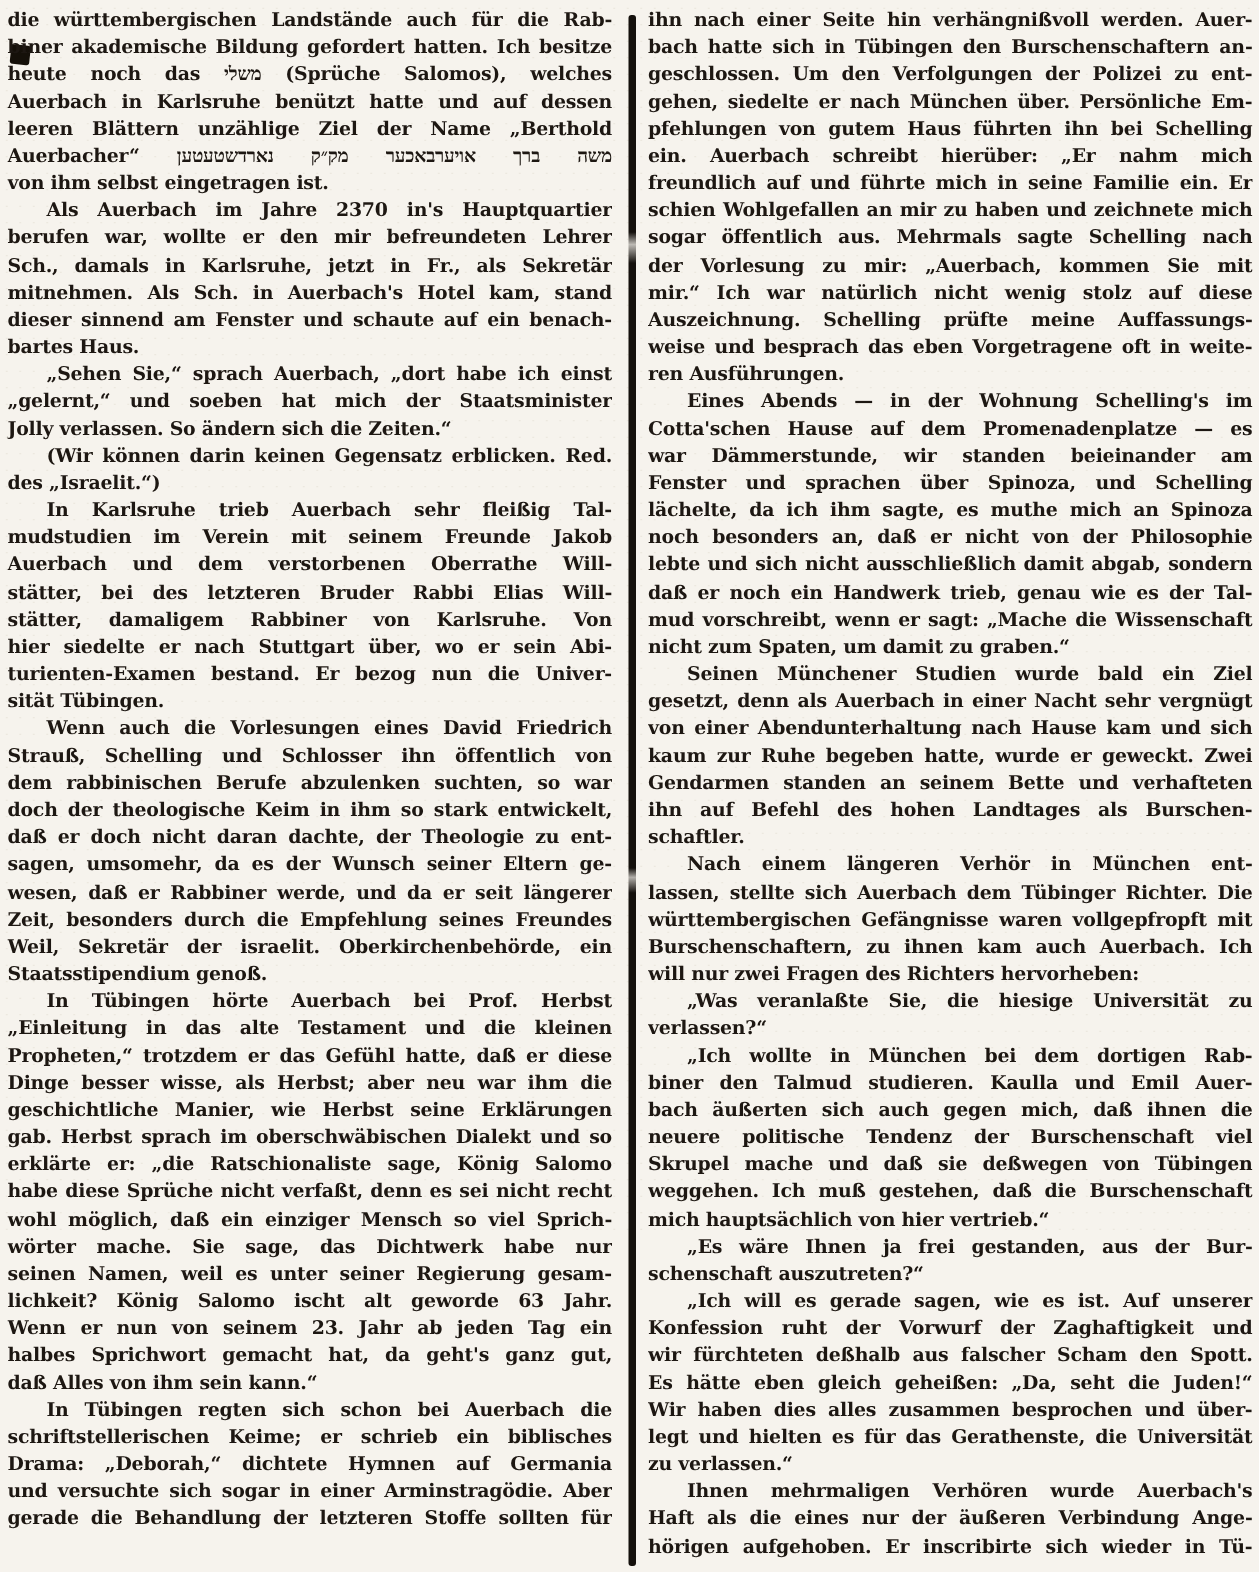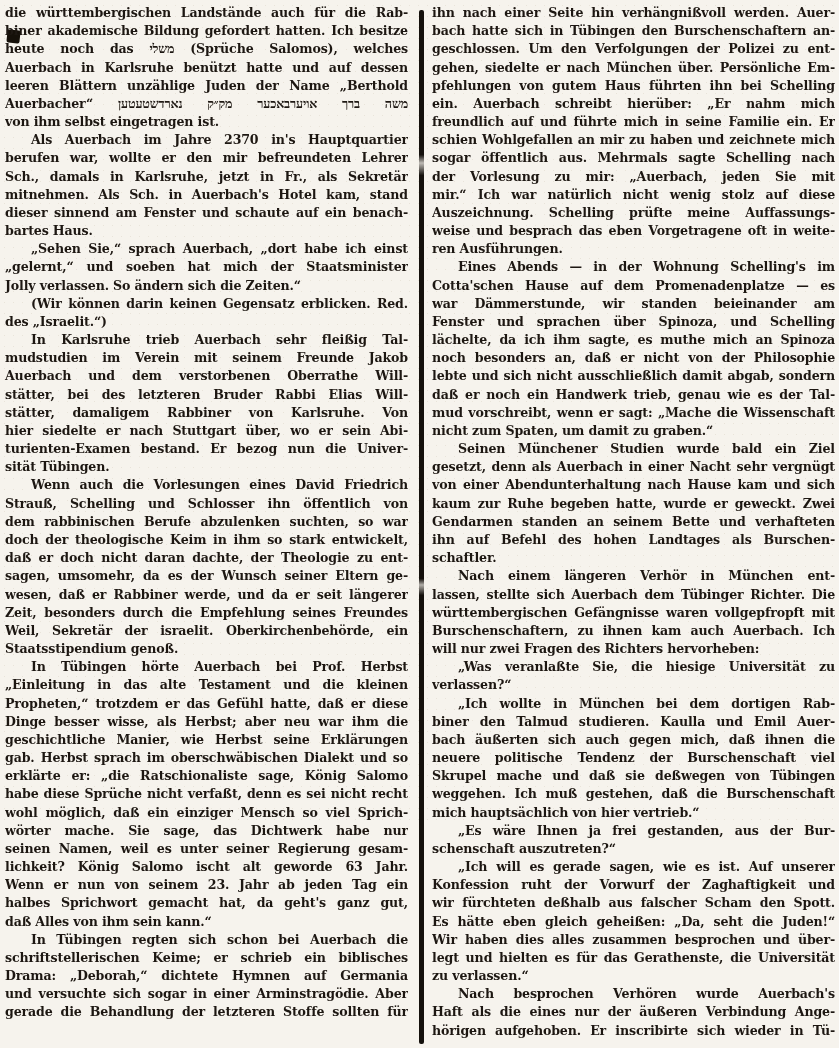--- a/index.html
+++ b/index.html
@@ -46,21 +46,21 @@
 </head>
 <body>
 
 <div class="page">
   <div class="blob"></div>
   <div class="col col-left">
       <div class="line">die württembergischen Landstände auch für die Rab-</div>
       <div class="line">biner akademische Bildung gefordert hatten. Ich besitze</div>
       <div class="line">heute noch das משלי (Sprüche Salomos), welches</div>
       <div class="line">Auerbach in Karlsruhe benützt hatte und auf dessen</div>
-      <div class="line">leeren Blättern unzählige Juden der Name „Berthold</div>
+      <div class="line">leeren Blättern unzählige Ziel der Name „Berthold</div>
       <div class="line">Auerbacher“ משה ברך אויערבאכער מק״ק נארדשטעטען</div>
       <div class="line pend">von ihm selbst eingetragen ist.</div>
       <div class="line ind">Als Auerbach im Jahre 2370 in's Hauptquartier</div>
       <div class="line">berufen war, wollte er den mir befreundeten Lehrer</div>
       <div class="line">Sch., damals in Karlsruhe, jetzt in Fr., als Sekretär</div>
       <div class="line">mitnehmen. Als Sch. in Auerbach's Hotel kam, stand</div>
       <div class="line">dieser sinnend am Fenster und schaute auf ein benach-</div>
       <div class="line pend">bartes Haus.</div>
       <div class="line ind">„Sehen Sie,“ sprach Auerbach, „dort habe ich einst</div>
       <div class="line">„gelernt,“ und soeben hat mich der Staatsminister</div>
@@ -110,21 +110,21 @@
   <div class="col col-right">
       <div class="line">ihn nach einer Seite hin verhängnißvoll werden. Auer-</div>
       <div class="line">bach hatte sich in Tübingen den Burschenschaftern an-</div>
       <div class="line">geschlossen. Um den Verfolgungen der Polizei zu ent-</div>
       <div class="line">gehen, siedelte er nach München über. Persönliche Em-</div>
       <div class="line">pfehlungen von gutem Haus führten ihn bei Schelling</div>
       <div class="line">ein. Auerbach schreibt hierüber: „Er nahm mich</div>
       <div class="line">freundlich auf und führte mich in seine Familie ein. Er</div>
       <div class="line">schien Wohlgefallen an mir zu haben und zeichnete mich</div>
       <div class="line">sogar öffentlich aus. Mehrmals sagte Schelling nach</div>
-      <div class="line">der Vorlesung zu mir: „Auerbach, jeden Sie mit</div>
+      <div class="line">der Vorlesung zu mir: „Auerbach, kommen Sie mit</div>
       <div class="line">mir.“ Ich war natürlich nicht wenig stolz auf diese</div>
       <div class="line">Auszeichnung. Schelling prüfte meine Auffassungs-</div>
       <div class="line">weise und besprach das eben Vorgetragene oft in weite-</div>
       <div class="line pend">ren Ausführungen.</div>
       <div class="line ind">Eines Abends — in der Wohnung Schelling's im</div>
       <div class="line">Cotta'schen Hause auf dem Promenadenplatze — es</div>
       <div class="line">war Dämmerstunde, wir standen beieinander am</div>
       <div class="line">Fenster und sprachen über Spinoza, und Schelling</div>
       <div class="line">lächelte, da ich ihm sagte, es muthe mich an Spinoza</div>
       <div class="line">noch besonders an, daß er nicht von der Philosophie</div>
@@ -155,17 +155,17 @@
       <div class="line pend">mich hauptsächlich von hier vertrieb.“</div>
       <div class="line ind">„Es wäre Ihnen ja frei gestanden, aus der Bur-</div>
       <div class="line pend">schenschaft auszutreten?“</div>
       <div class="line ind">„Ich will es gerade sagen, wie es ist. Auf unserer</div>
       <div class="line">Konfession ruht der Vorwurf der Zaghaftigkeit und</div>
       <div class="line">wir fürchteten deßhalb aus falscher Scham den Spott.</div>
       <div class="line">Es hätte eben gleich geheißen: „Da, seht die Juden!“</div>
       <div class="line">Wir haben dies alles zusammen besprochen und über-</div>
       <div class="line">legt und hielten es für das Gerathenste, die Universität</div>
       <div class="line pend">zu verlassen.“</div>
-      <div class="line ind">Nach besprochen Verhören wurde Auerbach's</div>
+      <div class="line ind">Ihnen mehrmaligen Verhören wurde Auerbach's</div>
       <div class="line">Haft als die eines nur der äußeren Verbindung Ange-</div>
       <div class="line">hörigen aufgehoben. Er inscribirte sich wieder in Tü-</div>
     </div>
 </div>
 
 </body></html>

